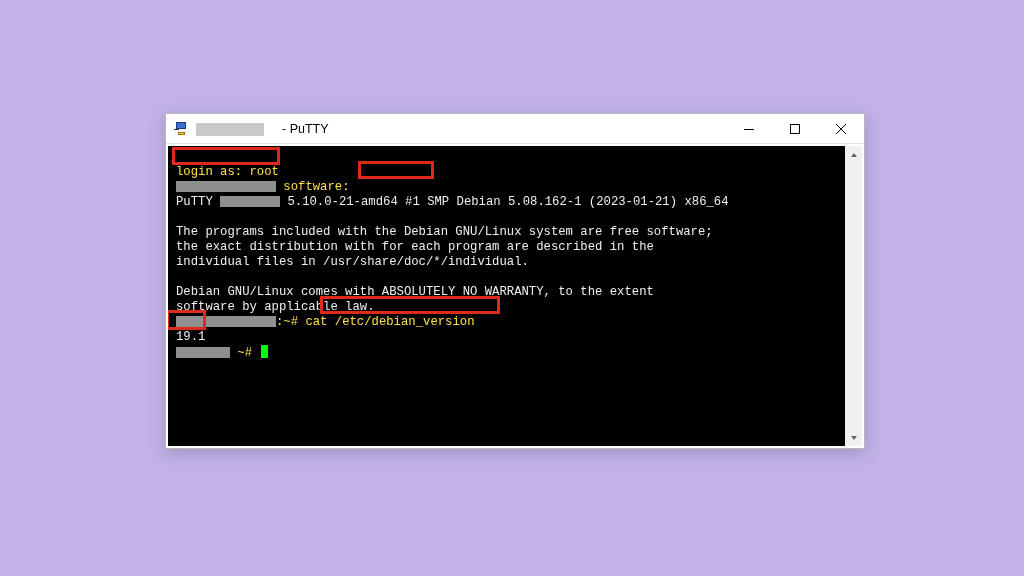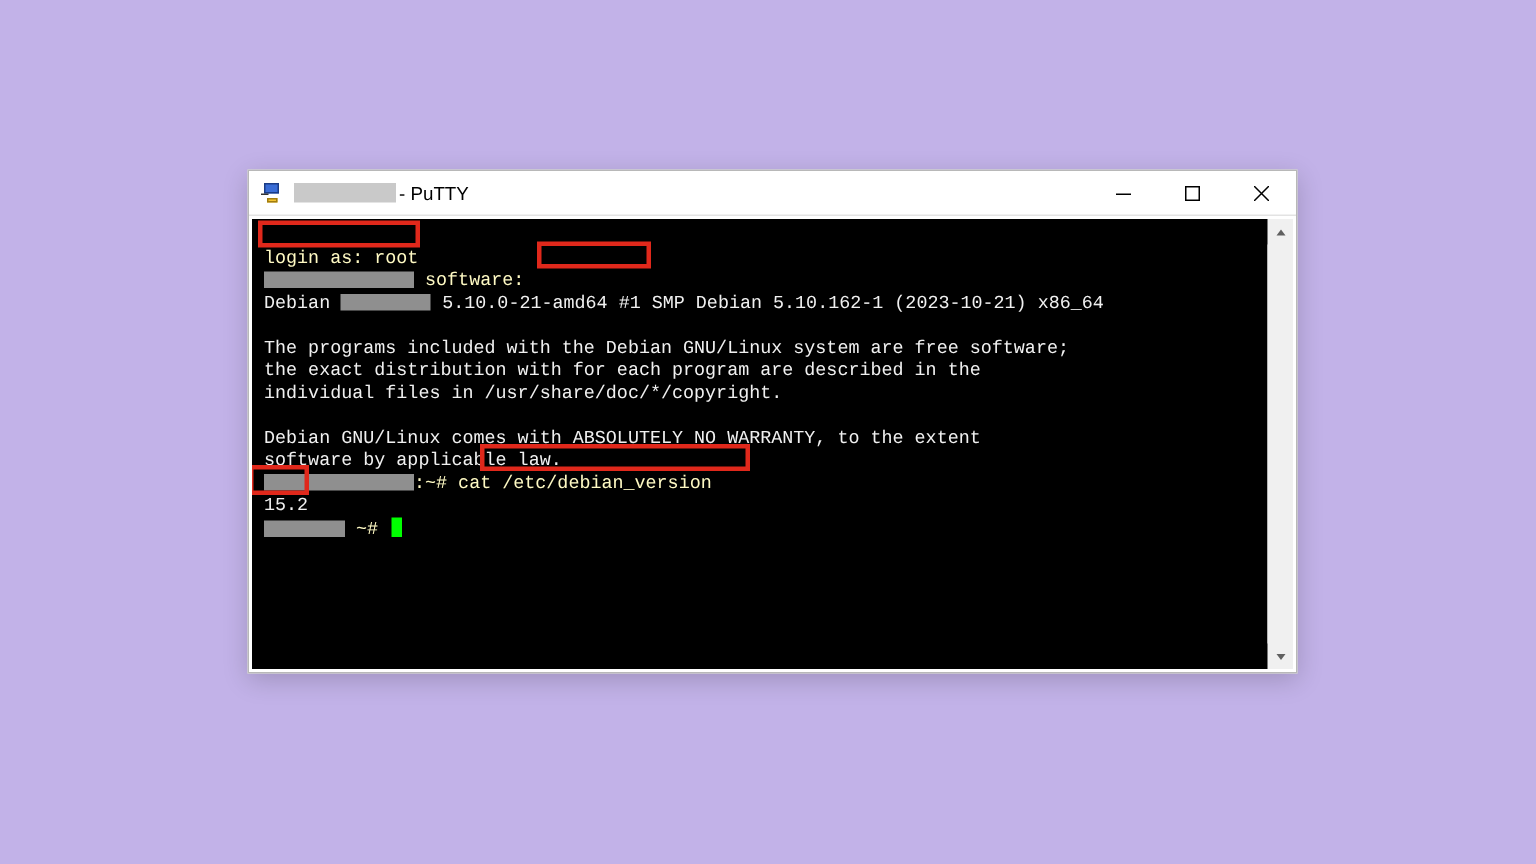--- a/index.html
+++ b/index.html
@@ -49,22 +49,22 @@
   }
   .app-icon .wire {
     position:absolute; left:0px; top:8px; width:5px; height:1px;
     background:#333;
   }
   .title-text {
     flex: 0 0 auto;
     color: #000;
     font-size: 12.5px;
     display: flex;
-    align-items: flex-start;
-    gap: 2px;
+    align-items: flex-end;
+    gap: 18px;
   }
   .title-text .redact {
     display:inline-block;
     width: 68px;
     height: 13px;
     background: #c9c9c9;
     vertical-align: middle;
   }
   .title-spacer { flex:1; }
   .win-btns { display:flex; height:100%; }
@@ -85,21 +85,21 @@
   }
   .term {
     position:absolute;
     left: 8px; top: 4px; right: 20px; bottom: 4px;
     font-family: "Consolas","Lucida Console","Courier New",monospace;
     font-size: 12.25px;
     line-height: 15px;
     color: #f0f0f0;
     white-space: pre;
   }
-  .g { color: #fef9c3; }
+  .g { color: #fde047; }
   .cursorblk {
     display:inline-block;
     width: 7px;
     height: 13px;
     background:#00ff00;
     vertical-align: -2px;
     margin-left: 2px;
   }
   .rbox {
     display:inline-block;
@@ -163,30 +163,30 @@
               <path d="M0 0 L10 10 M10 0 L0 10" stroke="#000" stroke-width="1"></path>
             </svg>
         </div>
       </div>
     </div>
 
     <div class="term-wrap">
       <div class="term">
 <span class="g"><span>login as: </span><span>root</span></span>
 <span class="g"><span class="rbox" style="width:100px;height:11px"></span> <span>software:</span></span>
-<span>Debian </span><span class="rbox" style="width:60px;height:11px"></span><span> 5.10.0-21-amd64 #1 SMP Debian 5.10.162-1 (2023-10-21) x86_64</span>
+<span>PuTTY </span><span class="rbox" style="width:60px;height:11px"></span><span> 5.10.0-21-amd64 #1 SMP Debian 5.08.162-1 (2023-01-21) x86_64</span>
 
 <span>The programs included with the Debian GNU/Linux system are free software;</span>
 <span>the exact distribution with for each program are described in the</span>
-<span>individual files in /usr/share/doc/*/copyright.</span>
+<span>individual files in /usr/share/doc/*/individual.</span>
 
 <span>Debian GNU/Linux comes with ABSOLUTELY NO WARRANTY, to the extent</span>
 <span>software by applicable law.</span>
 <span class="g"><span class="rbox" style="width:100px;height:11px"></span></span><span class="g">:~# </span><span class="g">cat /etc/debian_version</span>
-<span>15.2</span>
+<span>19.1</span>
 <span class="g"><span class="rbox" style="width:54px;height:11px"></span></span><span class="g"> ~# </span><span class="cursorblk"></span>
       </div>
 
       <div class="scrollbar">
         <div class="sb-btn">
           <svg width="8" height="8" viewBox="0 0 8 8">
               <path d="M4 2 L7 6 L1 6 Z" fill="#606060"></path>
             </svg>
         </div>
         <div class="sb-track"></div>

